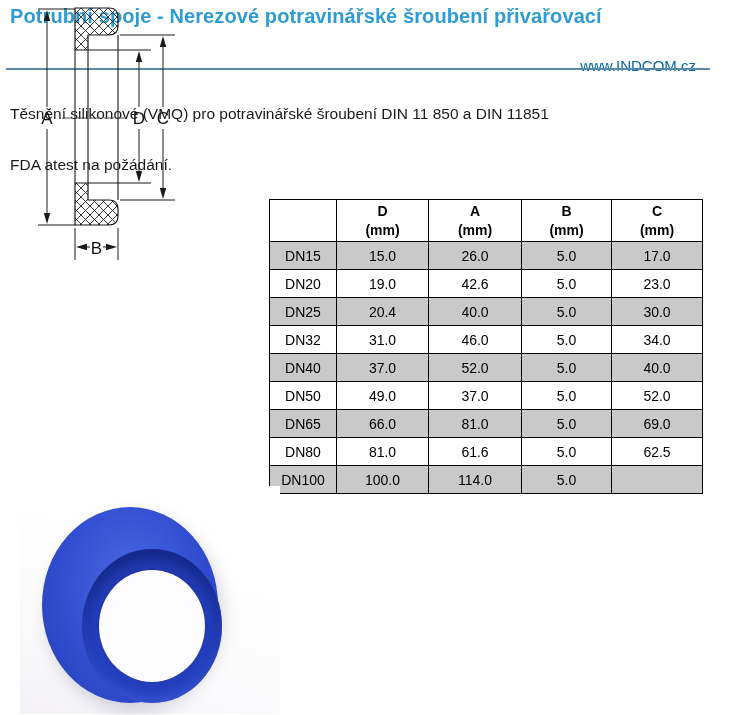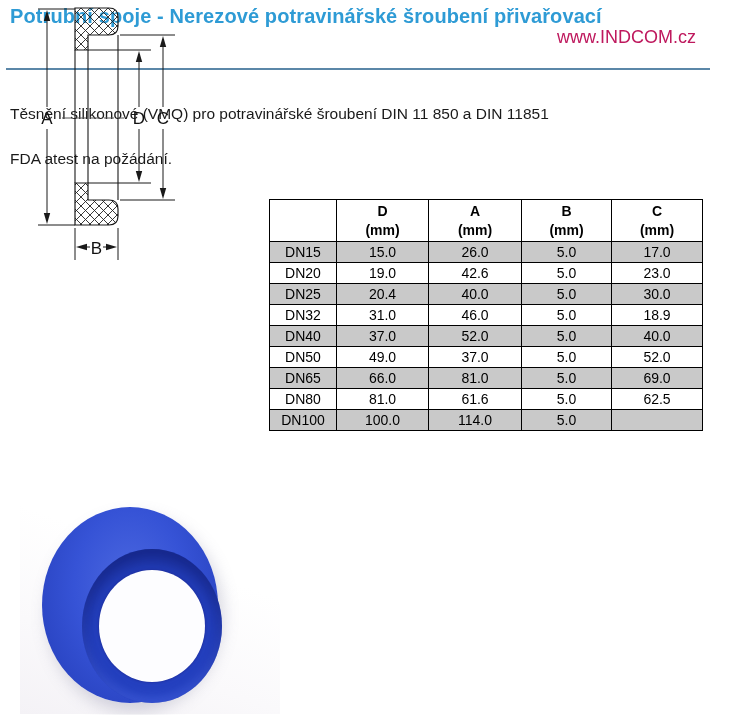--- a/index.html
+++ b/index.html
@@ -10,29 +10,29 @@
     font-family: "Liberation Sans", sans-serif;
     color: #1a1a1a;
     overflow: hidden;
   }
   .page-title {
     position: absolute; left: 10px; top: 5px;
     font-size: 20px; font-weight: 700; color: #2e9bd5;
     letter-spacing: 0.1px;
   }
   .website {
-    position: absolute; right: 36px; top: 27px;
-    font-size: 18px; color: #be185d; text-decoration: none;
+    position: absolute; right: 36px; top: 57px;
+    font-size: 15px; color: #0369a1; text-decoration: none;
   }
   .rule {
     position: absolute; left: 6px; top: 68px;
     width: 704px; height: 2.4px; background: #5b87a8;
   }
   .intro-line1 { position: absolute; left: 10px; top: 105px; font-size: 15.5px; }
-  .intro-line2 { position: absolute; left: 10px; top: 150px; font-size: 15.5px; }
+  .intro-line2 { position: absolute; left: 10px; top: 156px; font-size: 15.5px; }
 
   
   .drawing { position: absolute; left: 0; top: 0; }
   .drawing text {
     font-family: "Liberation Sans", sans-serif;
     font-size: 17px; fill: #111111;
   }
 
   
   .dims-table {
@@ -40,21 +40,21 @@
     border-collapse: collapse; table-layout: fixed;
     font-size: 14px; color: #000;
   }
   .dims-table th, .dims-table td {
     border: 1px solid #000;
     text-align: center; vertical-align: middle;
     padding: 0; overflow: hidden; white-space: nowrap;
   }
   .dims-table th { height: 42px; font-weight: 700; background: #ffffff; }
   .dims-table th .hdr-line { display: block; line-height: 19px; }
-  .dims-table td { height: 21px; background: #ffffff; }
+  .dims-table td { height: 28px; background: #ffffff; }
   .dims-table tr.zebra td { background: #c9c9c9; }
 
   
   .photo {
     position: absolute; left: 20px; top: 486px;
     width: 260px; height: 228px;
     background: linear-gradient(200deg, #ffffff 35%, #faf9fb 70%, #f4f2f6 100%);
   }
   .ring-outer {
     position: absolute; left: 22px; top: 21px;
@@ -184,21 +184,21 @@
       <td>20.4</td>
       <td>40.0</td>
       <td>5.0</td>
       <td>30.0</td>
     </tr>
     <tr>
       <td>DN32</td>
       <td>31.0</td>
       <td>46.0</td>
       <td>5.0</td>
-      <td>18.9</td>
+      <td>34.0</td>
     </tr>
     <tr class="zebra">
       <td>DN40</td>
       <td>37.0</td>
       <td>52.0</td>
       <td>5.0</td>
       <td>40.0</td>
     </tr>
     <tr>
       <td>DN50</td>

